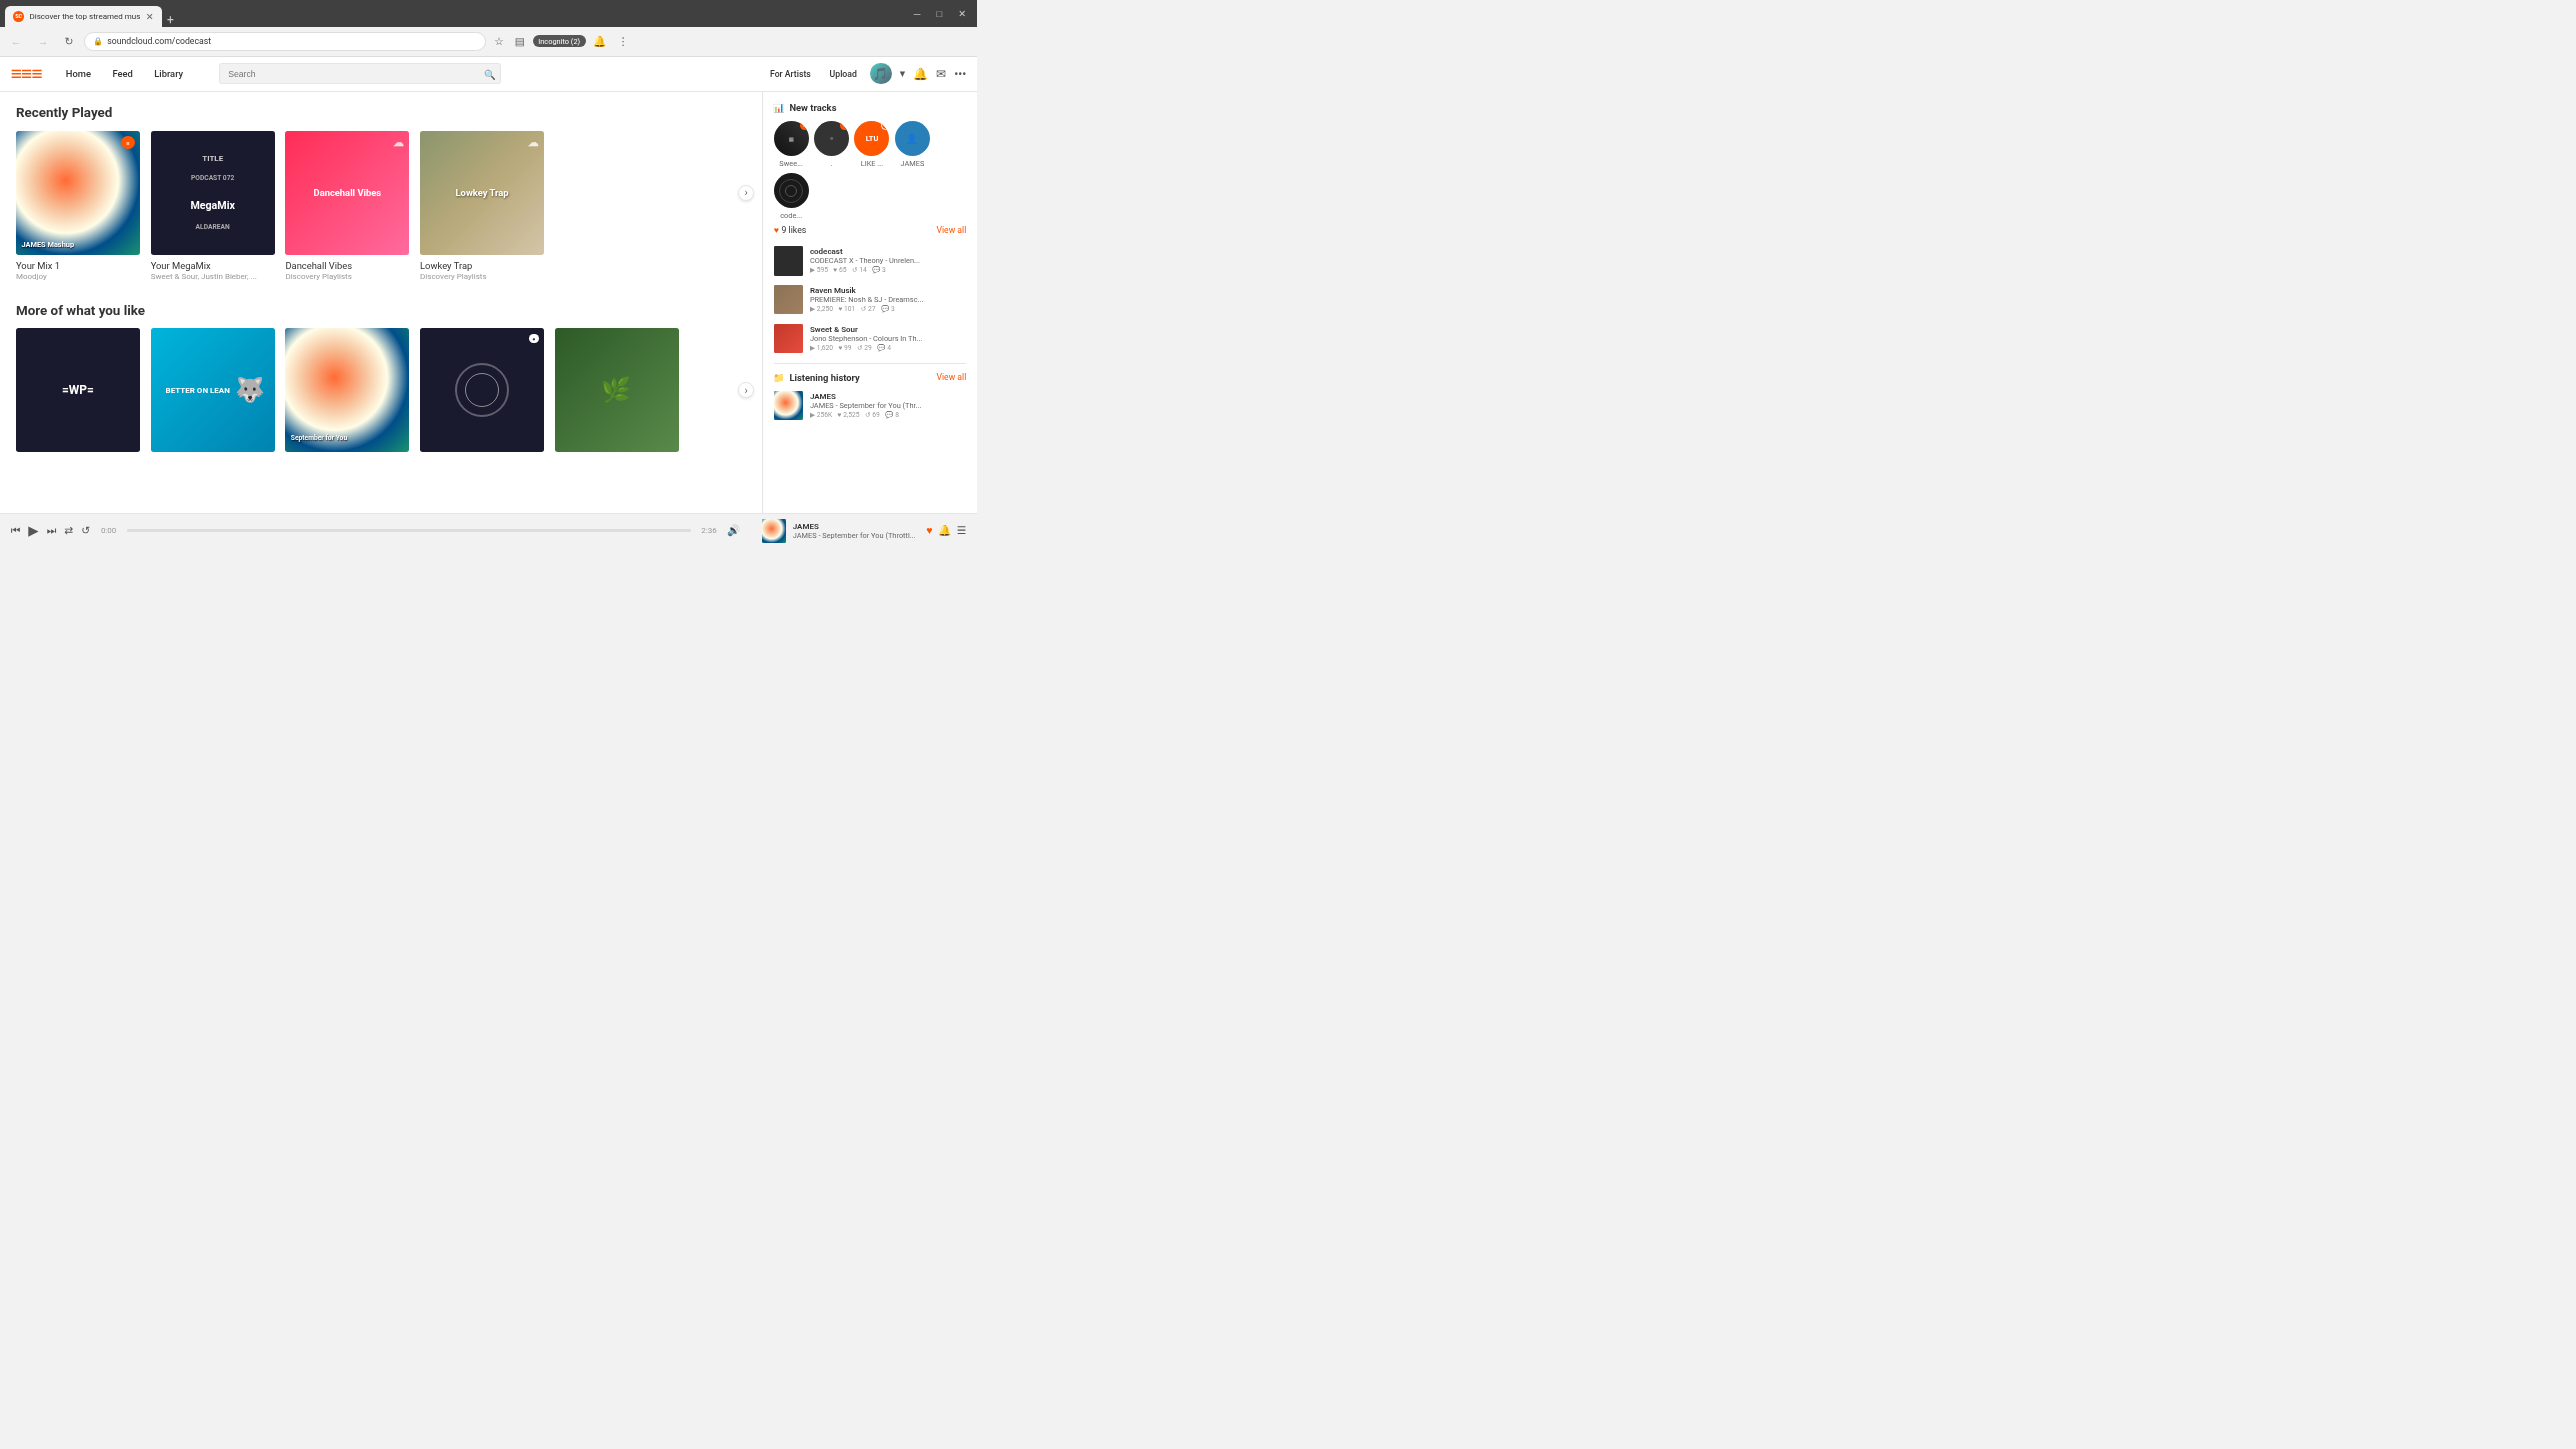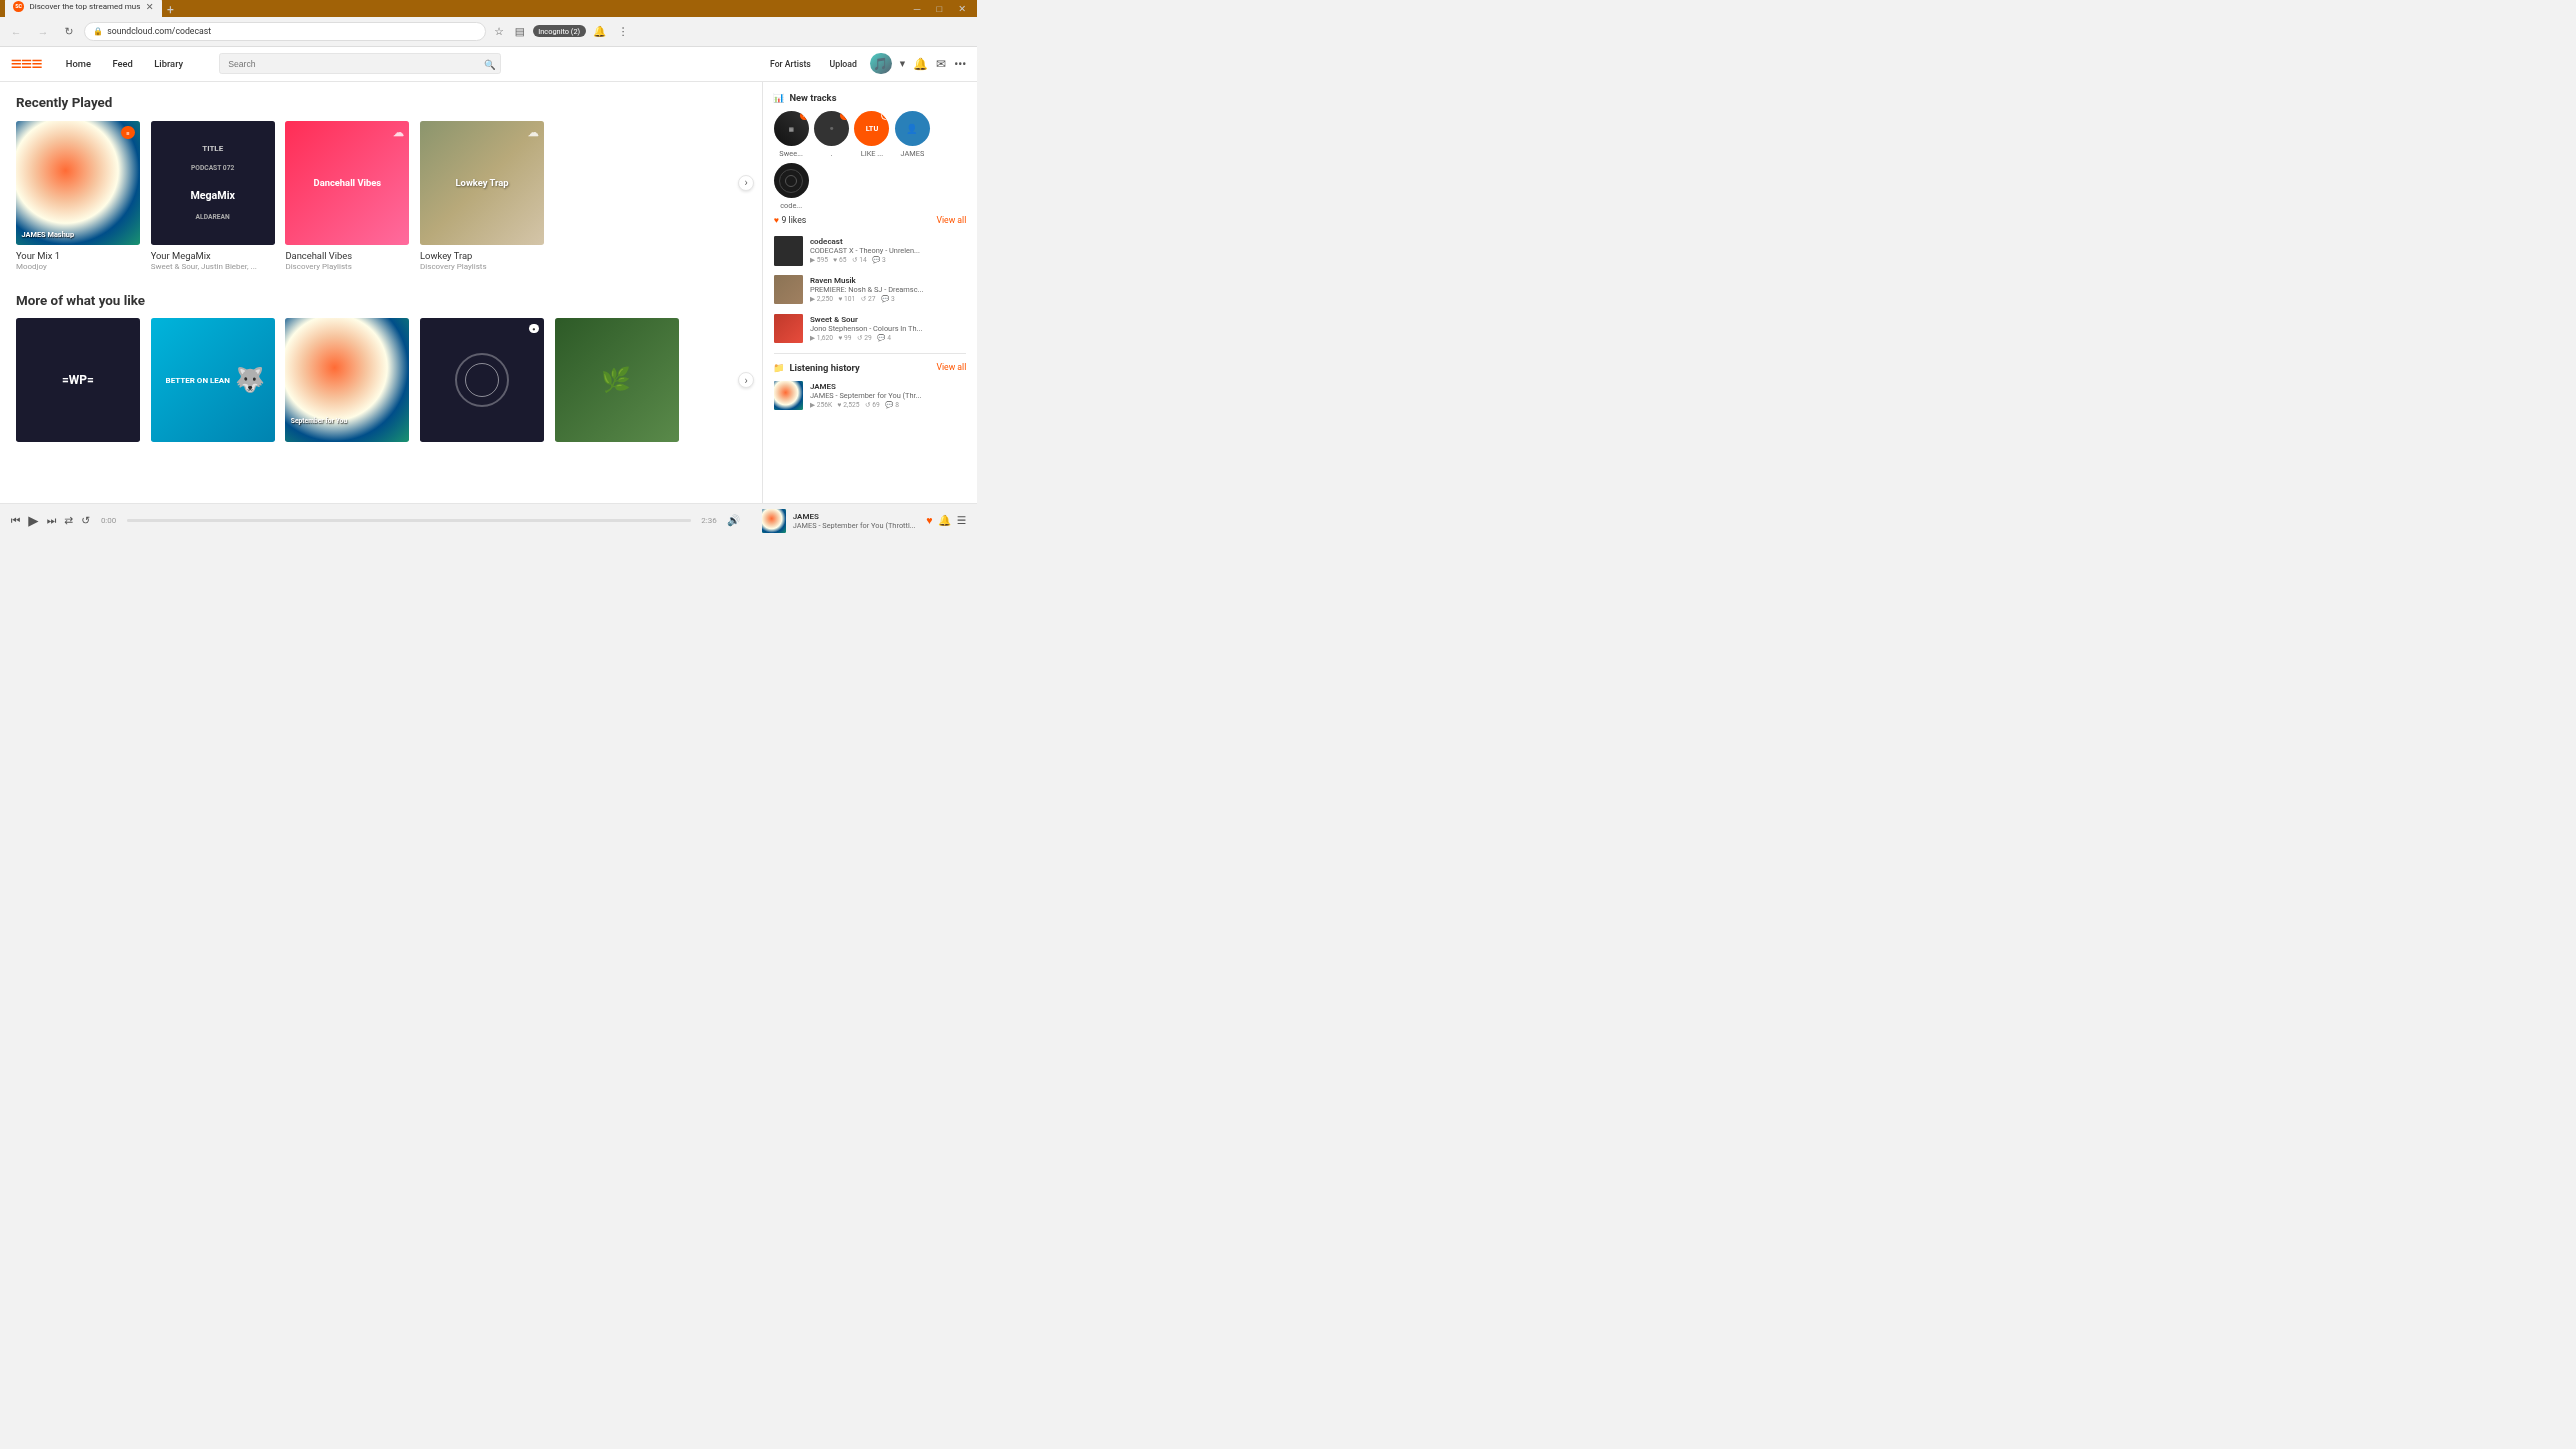--- a/index.html
+++ b/index.html
@@ -1,19 +1,19 @@
 <!DOCTYPE html>
 <html style="font-size:10.7px"><head>
   <meta charset="utf-8">
   <style>
     * { margin: 0; padding: 0; box-sizing: border-box; }
     body { font-family: -apple-system, BlinkMacSystemFont, 'Segoe UI', Roboto, sans-serif; background: #f2f2f2; overflow: hidden; width: 977px; height: 547px; }
 
     
-    .browser-chrome { background: #a16207; height: 17px; display: flex; align-items: center; padding: 0 5.4px; gap: 5.4px; }
+    .browser-chrome { background: #404040; height: 27px; display: flex; align-items: center; padding: 0 5.4px; gap: 5.4px; }
     .browser-tabs { display: flex; align-items: flex-end; height: 100%; flex: 1; }
     .browser-tab { background: #f2f2f2; height: 21.5px; display: flex; align-items: center; padding: 0 8px; border-radius: 5.4px 5.4px 0 0; gap: 5.4px; min-width: 121px; max-width: 161px; font-size: 8px; color: #333; }
     .browser-tab .tab-favicon { width: 10.7px; height: 10.7px; background: #ff5500; border-radius: 50%; display: flex; align-items: center; justify-content: center; color: white; font-size: 5.4px; font-weight: bold; }
     .browser-tab .tab-close { margin-left: auto; color: #666; cursor: pointer; font-size: 9.4px; }
     .tab-new { color: #ccc; font-size: 12px; cursor: pointer; padding: 0 5.4px; }
     .browser-controls { display: flex; align-items: center; gap: 5.4px; margin-left: 5.4px; }
     .win-btn { color: #ccc; font-size: 9.4px; cursor: pointer; padding: 2.7px 5.4px; }
 
     
     .nav-bar { background: #f2f2f2; height: 29.5px; display: flex; align-items: center; padding: 0 5.4px; gap: 5.4px; border-bottom: 0.7px solid #ddd; }
@@ -226,21 +226,21 @@
 
         <div class="card">
           <div class="card-img" style="background: linear-gradient(135deg, #00b4db, #0083b0); flex-direction:row; align-items:center; justify-content:center;">
             <div style="font-size:8px; font-weight:bold; color:white; text-align:center; padding:5.4px;">BETTER ON LEAN</div>
             <div style="font-size:24px;">🐺</div>
           </div>
         </div>
 
         <div class="card">
           <div class="card-img" style="background: radial-gradient(circle at 40% 40%, #ff6b35 0%, #f7c59f 30%, #fffde7 50%, #004e89 70%, #1a936f 100%); align-items:center; justify-content:center; position:relative;">
-            <div style="position:absolute; bottom:17px; left:5.4px; font-size:6.7px; color:white; text-shadow:0.7px 0.7px 1.3px rgba(0,0,0,0.8);">September for You</div>
+            <div style="position:absolute; bottom:10px; left:5.4px; font-size:6.7px; color:white; text-shadow:0.7px 0.7px 1.3px rgba(0,0,0,0.8);">September for You</div>
           </div>
         </div>
 
         <div class="card">
           <div class="card-img" style="background: #1a1a2e; align-items:center; justify-content:center; position:relative;">
             <div style="position:absolute; top:5.4px; right:5.4px; width:9.4px; height:9.4px; background:white; border-radius:50%; font-size:5.4px; display:flex; align-items:center; justify-content:center; color:#333;">●</div>
             <div style="width:54px; height:54px; border:2px solid rgba(255,255,255,0.3); border-radius:50%; display:flex; align-items:center; justify-content:center;">
               <div style="width:34px; height:34px; border:1.3px solid rgba(255,255,255,0.5); border-radius:50%;"></div>
             </div>
           </div>

